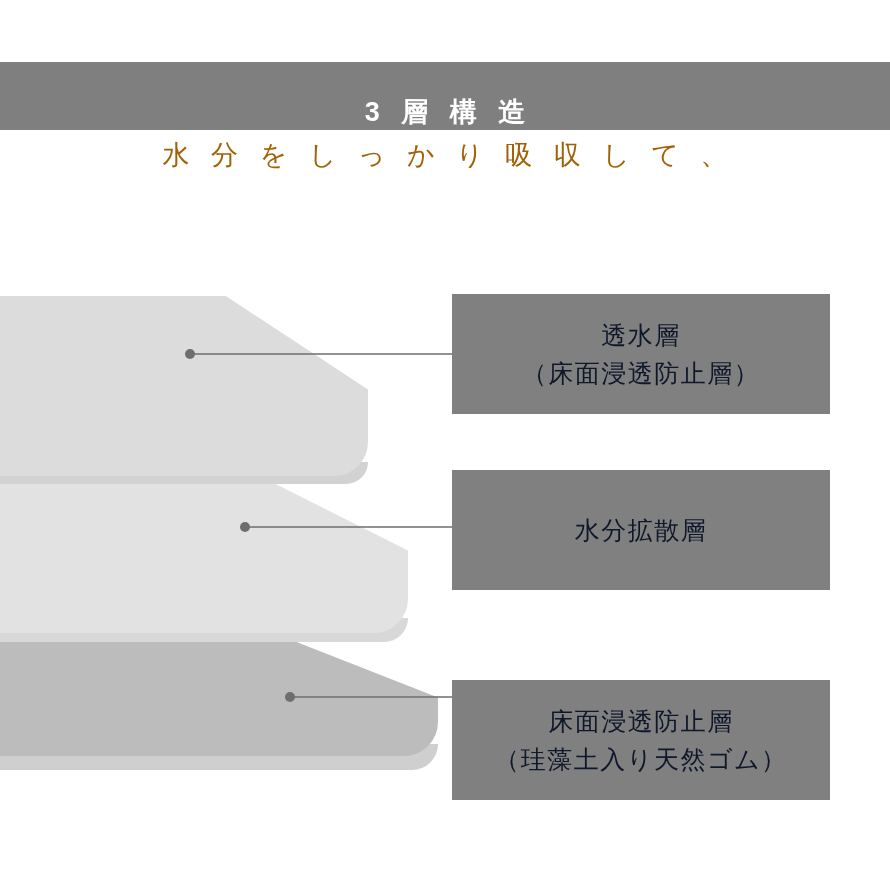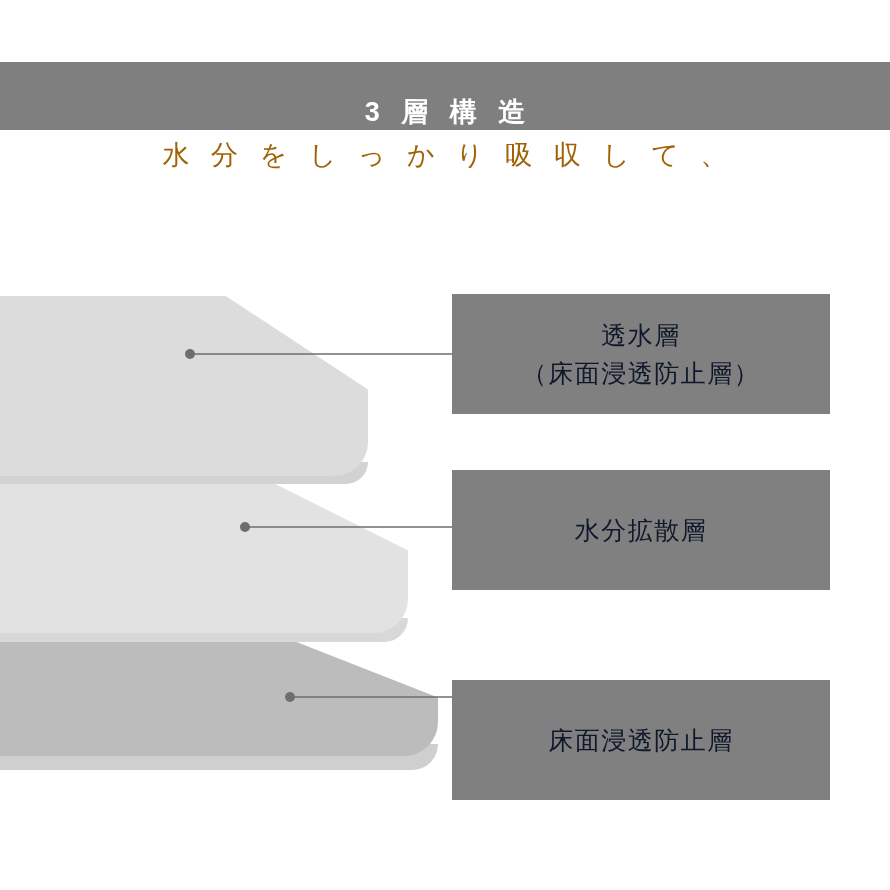--- a/index.html
+++ b/index.html
@@ -211,15 +211,16 @@
     <div class="plate-line">透水層</div>
     <div class="plate-line">（床面浸透防止層）</div>
   </div>
 
   <div class="label-plate" id="plate-2">
     <div class="plate-line">水分拡散層</div>
   </div>
 
   <div class="label-plate" id="plate-3">
     <div class="plate-line">床面浸透防止層</div>
+    <div class="plate-line">（珪藻土入り天然ゴム）</div>
   </div>
 
 </div>
 
 </body></html>

